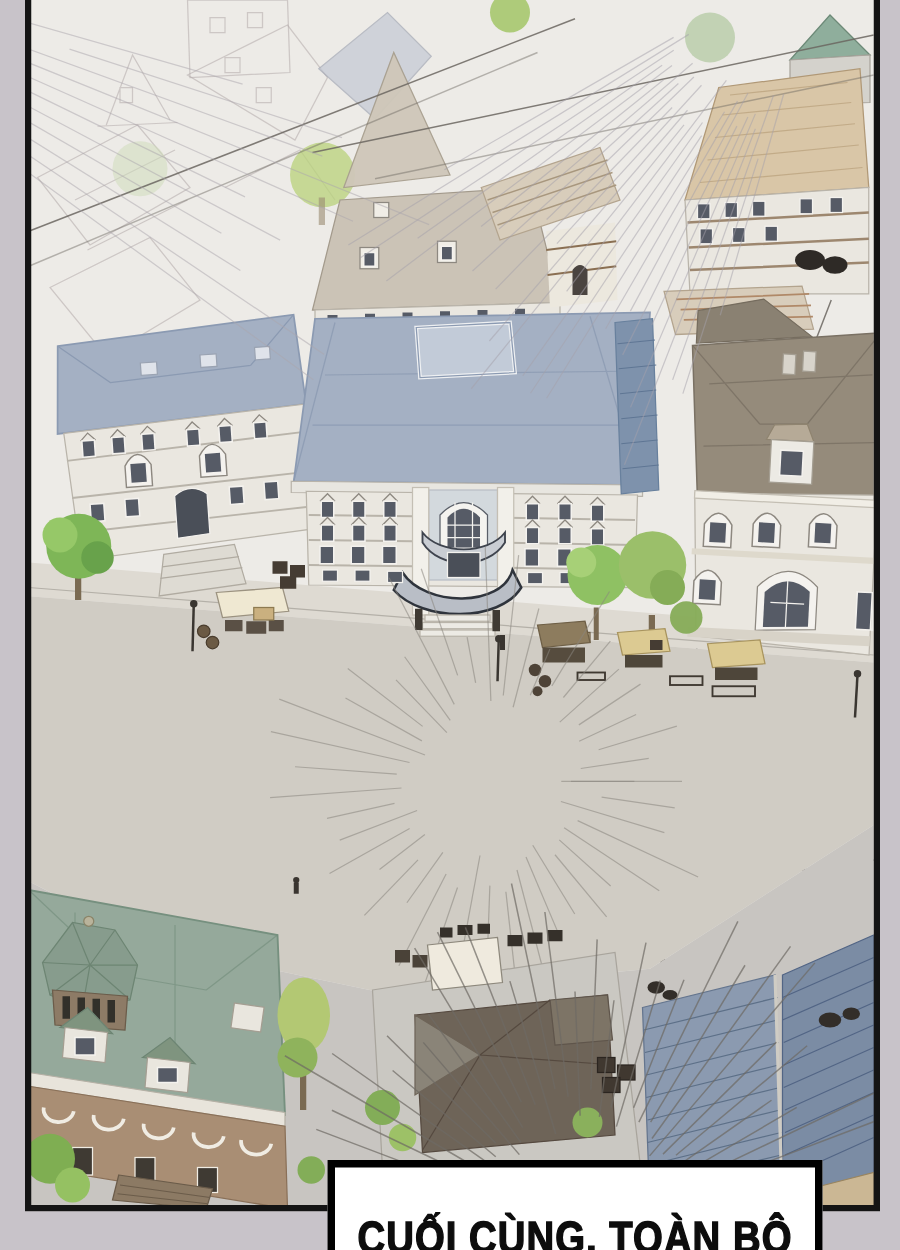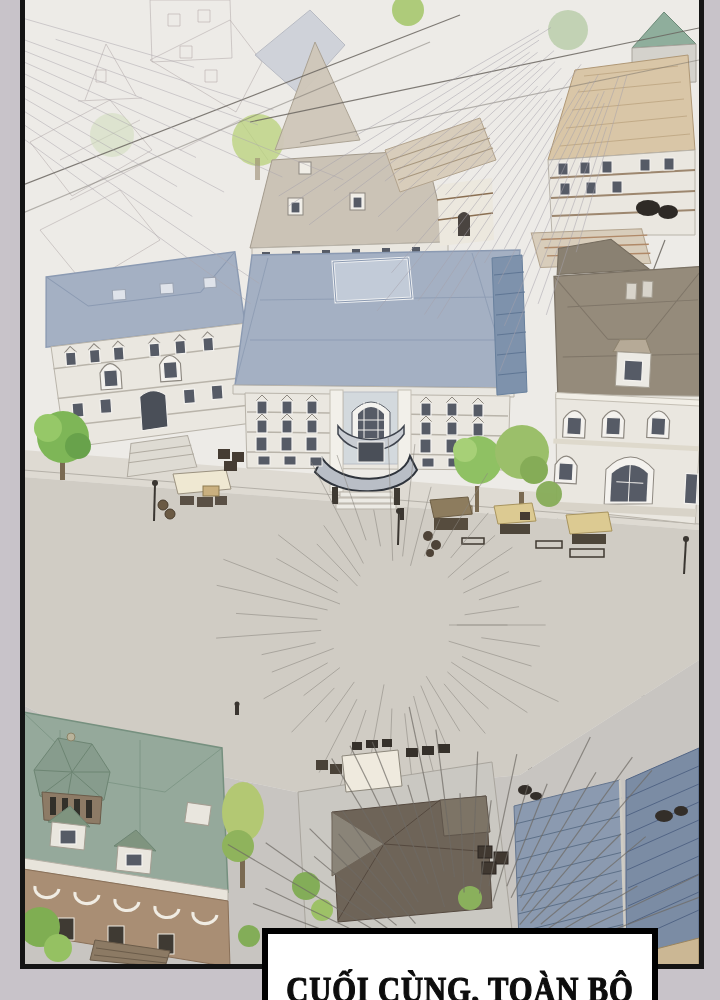--- a/index.html
+++ b/index.html
@@ -1,21 +1,21 @@
 <!DOCTYPE html>
 <html style="--roof-blue: #a4b0c3; --roof-blue-dark: #8b9ab2; --roof-taupe: #958b7b; --roof-green: #95a99b; --roof-slate-left: #8b9ab0; --roof-slate-right: #7b8ca4; --roof-dark: #6e6458; --facade-cream: #eae7e0; --facade-trim: #b9b4aa; --window-dark: #565b66; --street: #dedad2; --plaza: #d0ccc4; --cobble: #c8c5c1; --tree-green: #7eb657; --tree-light: #b3c873; --awning-cream: #efe8d2; --awning-tan: #dcca92; --awning-brown: #8d7c5e; --brick-tan: #d9c6a7; --brick-brown: #a98e74; --ink: #3a3631; --speedline: #8a867f; --cable: #6b6660; --page-background-color: #c8c3c9; --panel-paper-color: #edebe7; --panel-border-color: #141414; --caption-text: CUỐI CÙNG, TOÀN BỘ; --caption-text-color: #0d0d0d; --caption-background-color: #ffffff; --caption-border-color: #000000;"><head>
 <meta charset="utf-8">
 <style>
   html,body{margin:0;padding:0;}
   body{
     width:720px;height:1000px;overflow:hidden;position:relative;
     background:var(--page-background-color,#c8c3c9);
     font-family:"Liberation Sans","DejaVu Sans",sans-serif;
   }
-  #stage{position:absolute;inset:0;width:720px;height:992px;font-family:Liberation Serif, serif;}
+  #stage{position:absolute;inset:0;width:720px;height:992px;}
   svg{position:absolute;inset:0;display:block;}
 
   
   .paper{fill:var(--paper-color,#edebe7);}
   .roof-blue{fill:var(--roof-blue,#a4b0c3);stroke:var(--roof-blue-dark,#8b9ab2);stroke-width:1.4;}
   .roof-taupe{fill:var(--roof-taupe,#958b7b);stroke:#7a7164;stroke-width:1.2;}
   .roof-green{fill:var(--roof-green,#95a99b);stroke:#76907f;stroke-width:1.5;}
   .facade{fill:var(--facade-cream,#eae7e0);stroke:var(--facade-trim,#b9b4aa);stroke-width:1;}
   .street{fill:var(--street,#dedad2);}
   .plaza{fill:var(--plaza,#d0ccc4);}

